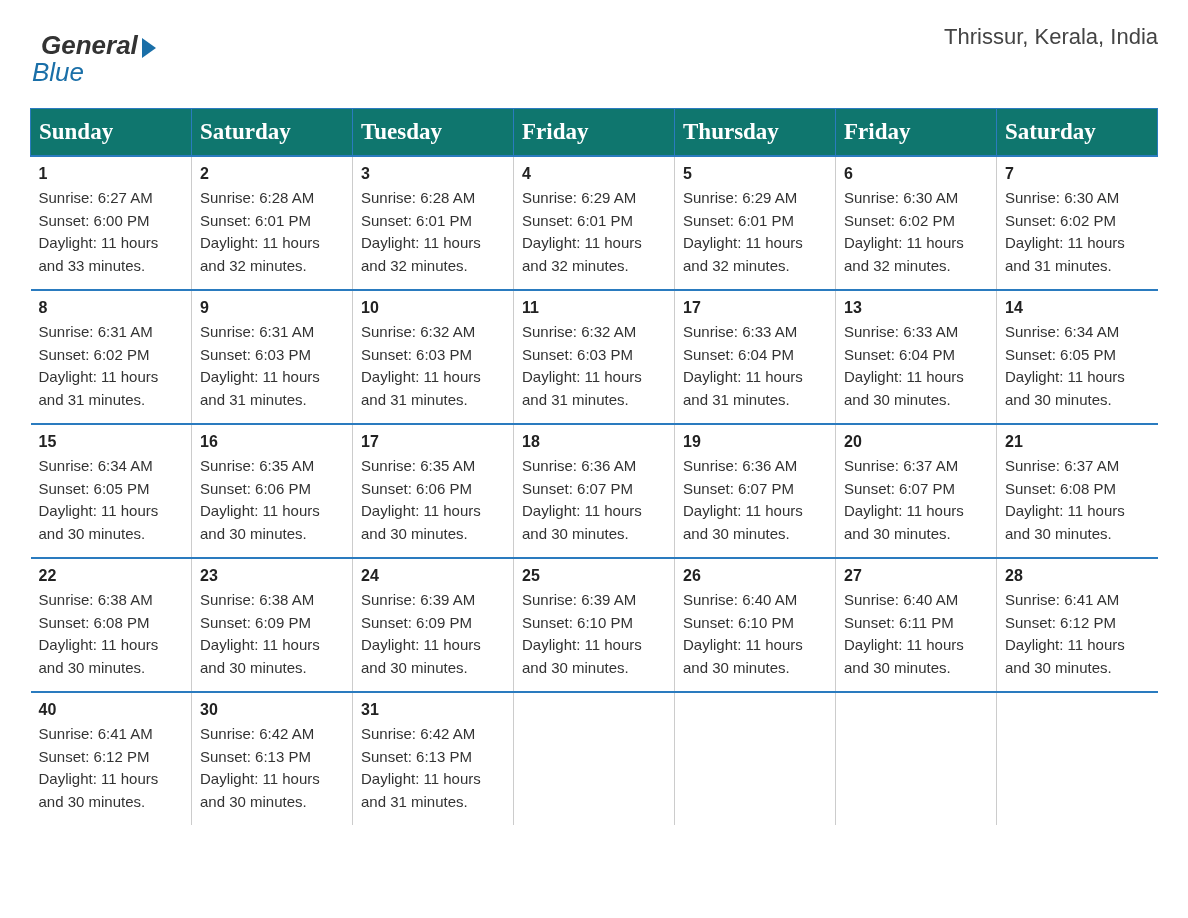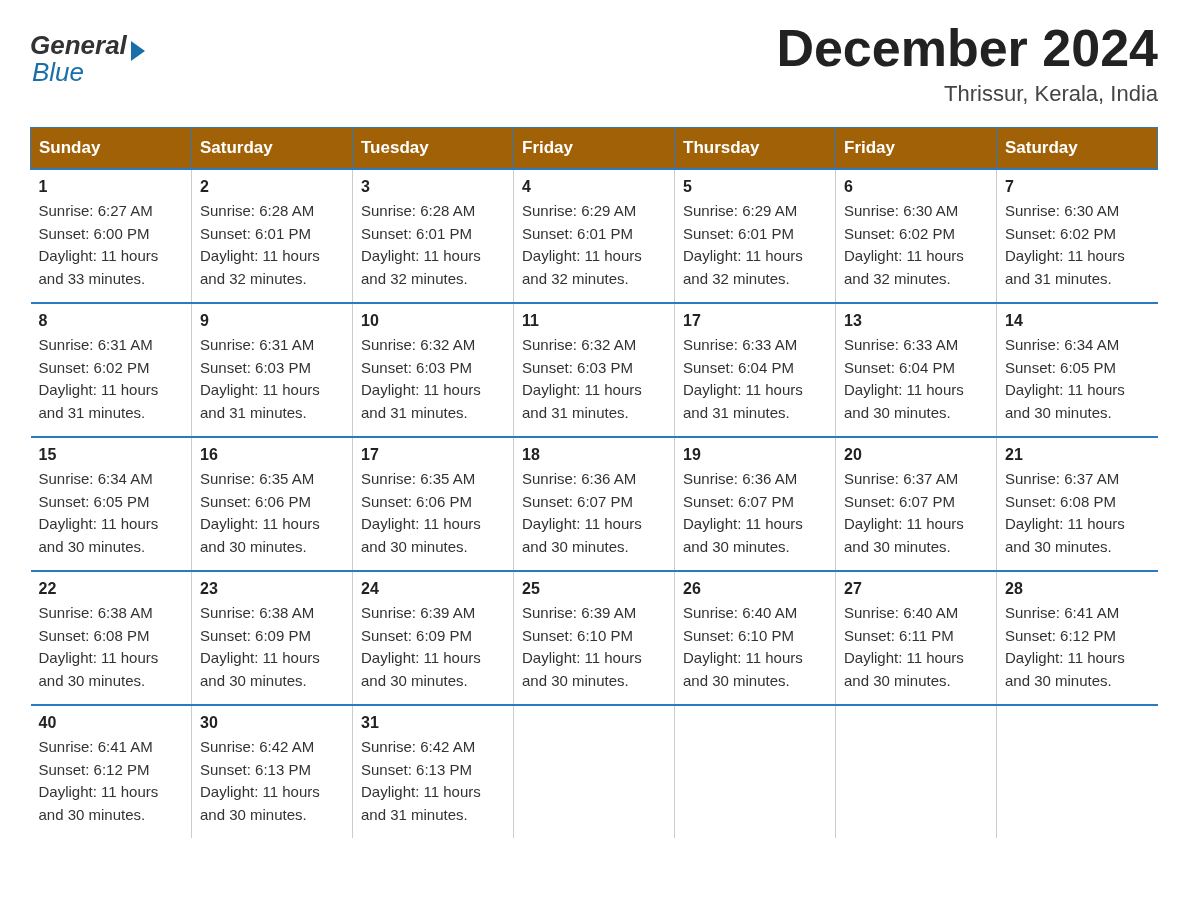--- a/index.html
+++ b/index.html
@@ -17,21 +17,22 @@
       margin-bottom: 20px;
     }
     .logo {
       display: flex;
       flex-direction: column;
       align-items: flex-start;
       margin-top: 10px;
     }
     .logo-top {
       display: flex;
-      align-items: flex-end;
+      align-items: center;
+      margin-left: 11px;
     }
     .logo-general {
       font-size: 26px;
       font-weight: bold;
       color: #333;
       font-style: italic;
     }
     .logo-arrow {
       width: 0;
       height: 0;
@@ -62,27 +63,28 @@
       font-size: 22px;
       color: #444;
       margin-top: 4px;
     }
     table {
       width: 100%;
       border-collapse: collapse;
       table-layout: fixed;
     }
     thead tr th {
-      background-color: #a16207;
+      background-color: #0f766e;
       color: #fff;
-      font-size: 17px;
+      font-size: 23px;
       font-weight: bold;
       padding: 10px 8px;
       text-align: left;
       border: 1px solid #2a7bbf;
+      font-family: Liberation Serif, serif;
     }
     tbody tr {
       border-top: 2px solid #2a7bbf;
     }
     tbody tr td {
       vertical-align: top;
       padding: 8px 8px 12px 8px;
       font-size: 13px;
       color: #333;
       border-right: 1px solid #ccc;
@@ -112,21 +114,20 @@
 
 <div class="header">
   <div class="logo">
     <div class="logo-top">
       <span class="logo-general">General</span>
       <div class="logo-arrow"></div>
     </div>
     <span class="logo-blue">Blue</span>
   </div>
   <div class="title-block">
-    <div class="calendar-title">December 2024</div>
     <div class="calendar-subtitle">Thrissur, Kerala, India</div>
   </div>
 </div>
 
 <table>
   <thead>
     <tr>
     <th>Sunday</th>
         <th>Saturday</th>
         <th>Tuesday</th>

